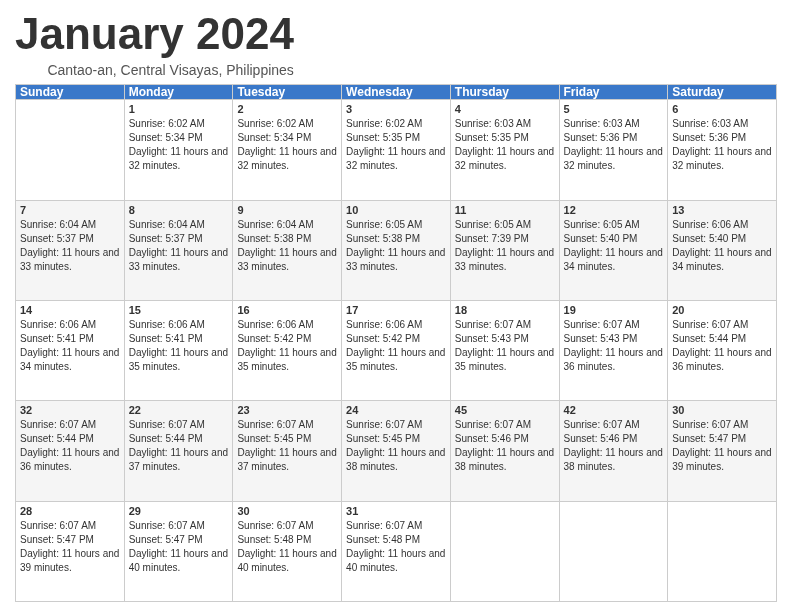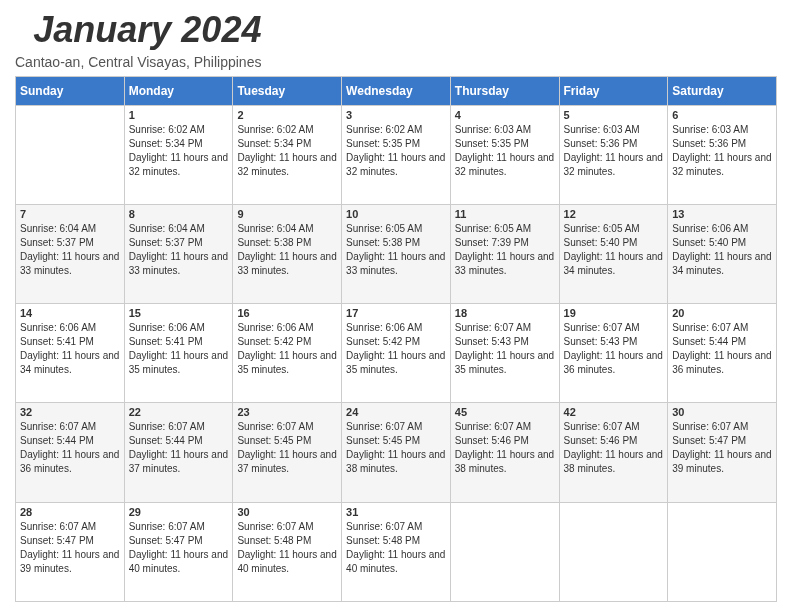--- a/index.html
+++ b/index.html
@@ -30,41 +30,40 @@
     }
     .logo-icon {
       width: 28px;
       height: 28px;
       margin-left: 2px;
     }
     .title-block {
       text-align: right;
     }
     .calendar-title {
-      font-size: 36px;
+      font-size: 44px;
       font-weight: bold;
       color: #333;
       line-height: 1.1;
-      font-style: italic;
     }
     .calendar-subtitle {
       font-size: 14px;
       color: #555;
       margin-top: 4px;
     }
     .calendar-table {
       width: 100%;
       border-collapse: collapse;
       flex: 1;
       font-size: 10.5px;
     }
     .calendar-table th {
       background-color: #3a78c9;
       color: #fff;
-      padding: 7px 4px;
+      padding: 0 4px;
       text-align: left;
       font-size: 12px;
       font-weight: bold;
       border: 1px solid #ccc;
     }
     .calendar-table td {
       border: 1px solid #ccc;
       vertical-align: top;
       padding: 3px 4px;
       width: calc(100% / 7);

